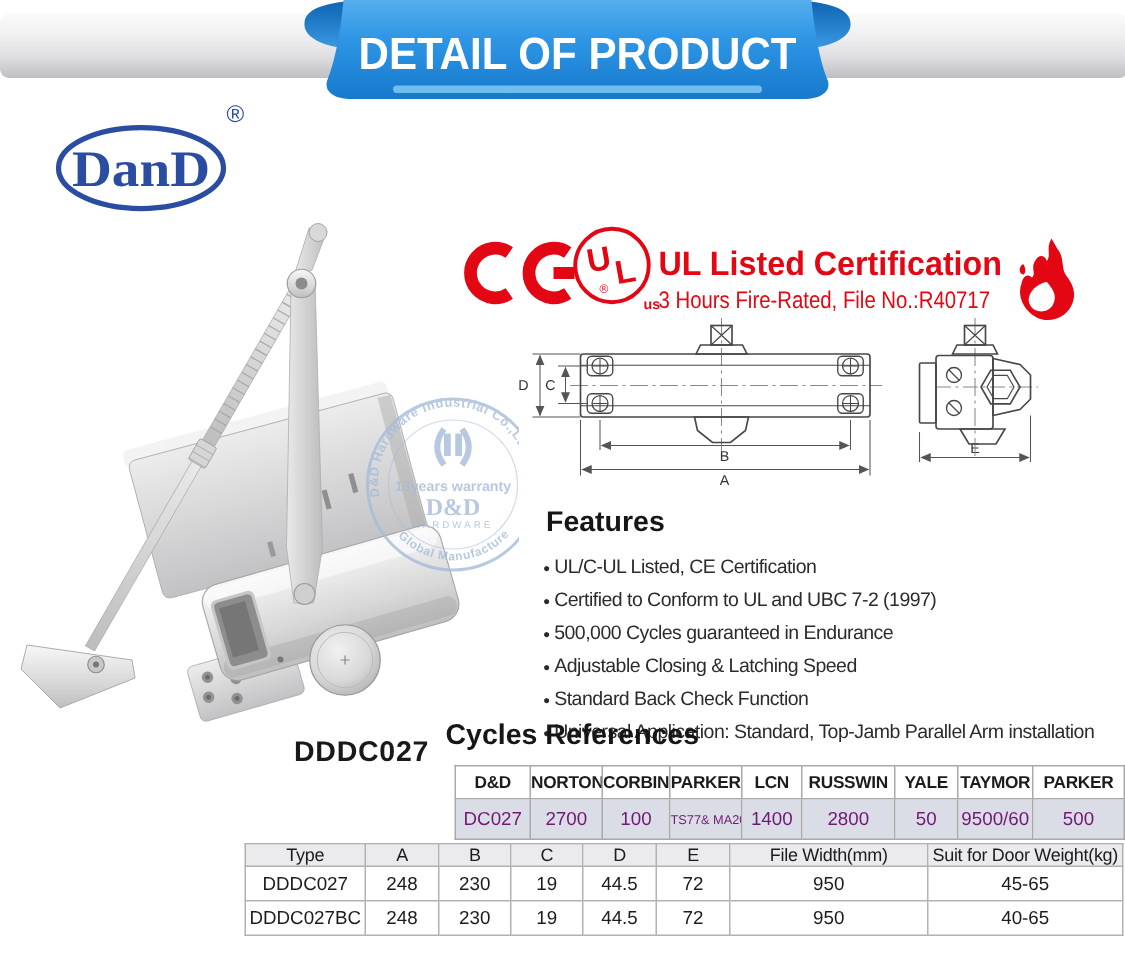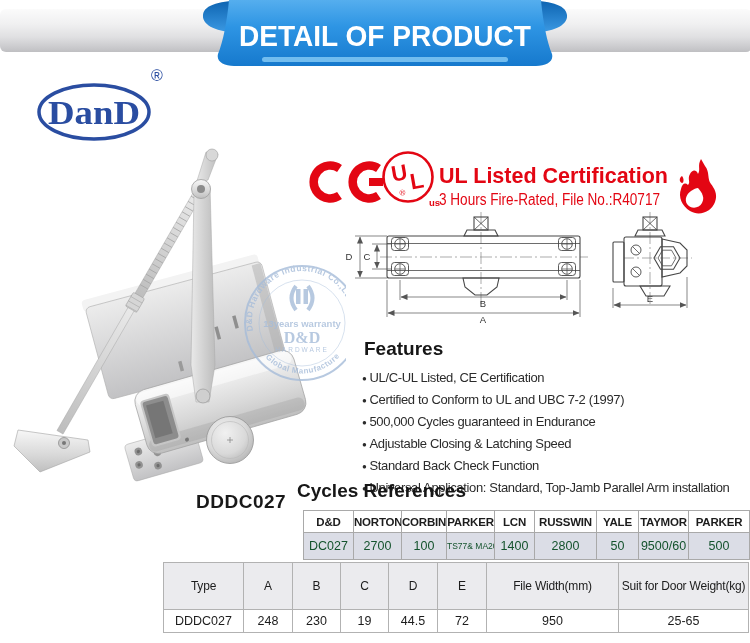--- a/index.html
+++ b/index.html
@@ -13,25 +13,25 @@
   .features-block h3{margin:0 0 7px 2px;font-size:19px;color:#161616;}
   .feat{font-size:13px;line-height:21px;letter-spacing:-0.35px;white-space:nowrap;color:#2b2b2b;}
   .feat::before{content:"●";font-size:8px;vertical-align:1px;margin-right:3px;}
   .crossref-title{left:297px;top:480px;font-size:19px;}
   
   table{border-collapse:collapse;table-layout:fixed;}
   .cross-table{left:303px;top:510px;width:446px;}
   .cross-table th{border:1px solid #a9a9a9;background:#fff;font-weight:bold;font-size:11.5px;
       letter-spacing:-0.2px;padding:5px 0 4px;color:#1c1c1c;white-space:nowrap;overflow:hidden;}
   .cross-table td{border:1px solid #a9a9a9;background:#dbdde6;font-size:12.5px;text-align:center;
-      padding:6px 0;color:#14532d;white-space:nowrap;overflow:hidden;}
+      padding:6px 0;color:#701a75;white-space:nowrap;overflow:hidden;}
   .cross-table td.small-cell{font-size:8.5px;}
   .spec-table{left:163px;top:562px;width:585px;}
   .spec-table th{border:1px solid #b2b2b2;background:#ebebee;font-weight:normal;font-size:12px;
-      letter-spacing:-0.2px;padding:16px 0;color:#1c1c1c;white-space:nowrap;overflow:hidden;}
+      letter-spacing:-0.2px;padding:0 0;color:#1c1c1c;white-space:nowrap;overflow:hidden;}
   .spec-table td{border:1px solid #b2b2b2;background:#fff;font-size:12.5px;text-align:center;
       padding:4px 0;color:#1c1c1c;white-space:nowrap;overflow:hidden;}
 </style>
 </head>
 <body>
 
 <svg class="abs" style="left:0;top:0" width="750" height="70">
   <defs>
     <linearGradient id="barG" x1="0" y1="0" x2="0" y2="1">
       <stop offset="0" stop-color="#fbfbfb"></stop>
@@ -351,16 +351,26 @@
     </thead>
     <tbody>
       <tr>
         <td>DDDC027</td>
         <td>248</td>
         <td>230</td>
         <td>19</td>
         <td>44.5</td>
         <td>72</td>
         <td>950</td>
-        <td>25-65</td>
+        <td>45-65</td>
+      </tr>
+      <tr>
+        <td>DDDC027BC</td>
+        <td>248</td>
+        <td>230</td>
+        <td>19</td>
+        <td>44.5</td>
+        <td>72</td>
+        <td>950</td>
+        <td>40-65</td>
       </tr>
     </tbody>
   </table>
 
 </body></html>

